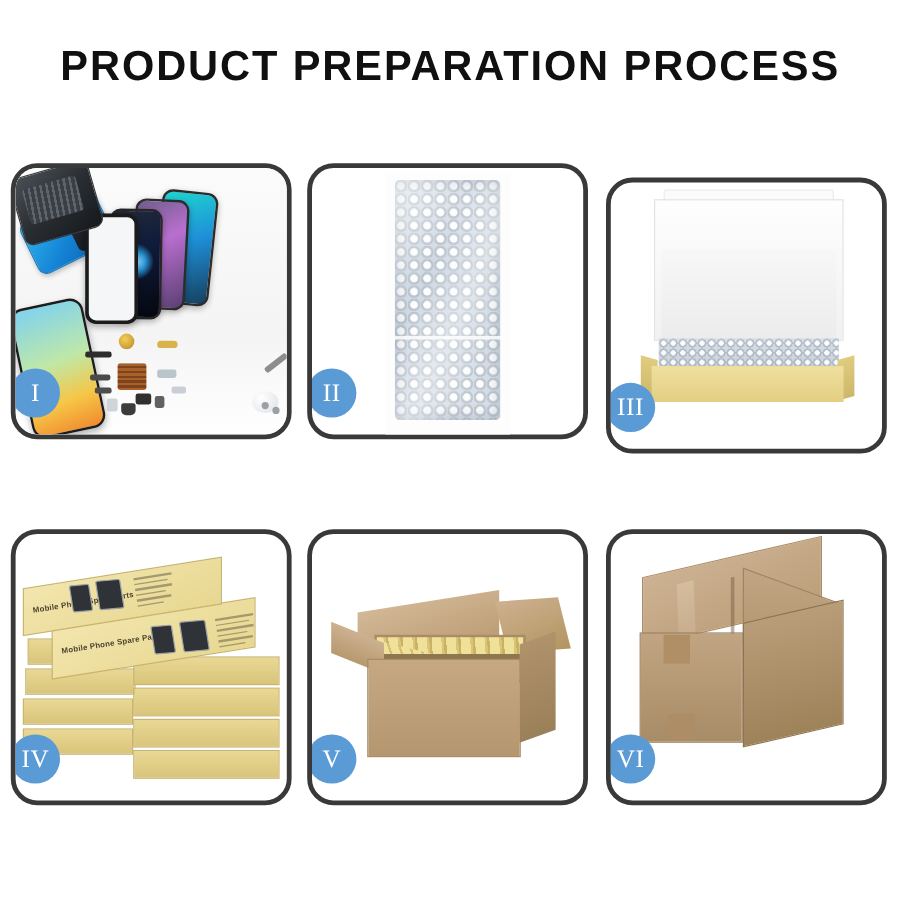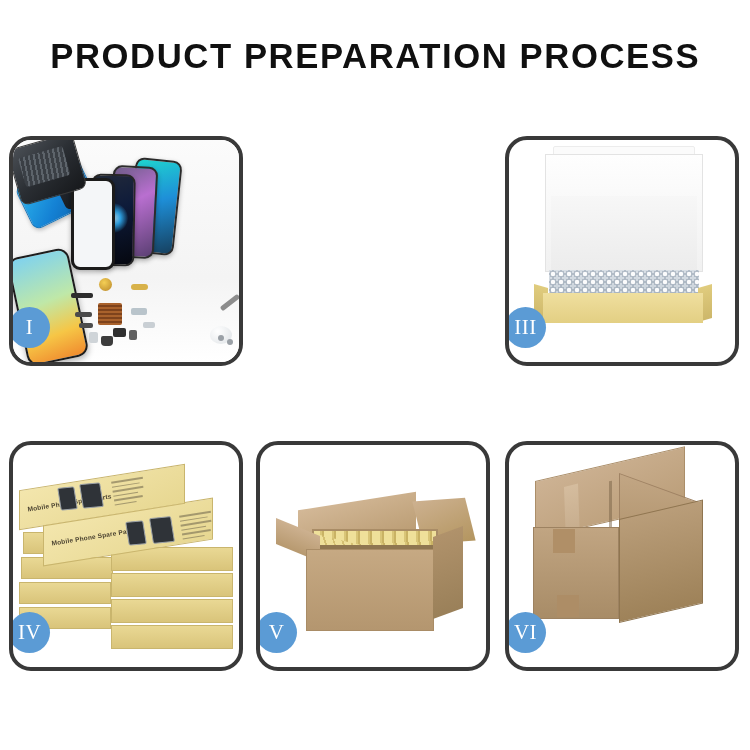--- a/index.html
+++ b/index.html
@@ -40,21 +40,21 @@
   .panel{
     position:absolute;
     width:234px; height:230px;
     border:4px solid #393939;
     border-radius:22px;
     background:#ffffff;
     overflow:hidden;
   }
   .p1{ left:0;   top:0; }
   .p2{ left:247px; top:0; }
-  .p3{ left:496px; top:0; }
+  .p3{ left:496px; top:12px; }
   .p4{ left:0;   top:305px; }
   .p5{ left:247px; top:305px; }
   .p6{ left:496px; top:305px; }
 
   .scene{ position:absolute; inset:0; overflow:hidden; }
 
   .badge{
     position:absolute;
     left:-4px; bottom:14px;
     width:41px; height:41px;
@@ -256,20 +256,29 @@
         <div class="cpart cp11"></div>
         <div class="cpart cp12"></div>
         <div class="cpart cp13"></div>
         <div class="cpart cp16"></div>
         <div class="cpart cp14"></div>
         <div class="cpart cp15"></div>
       </div>
       <div class="badge">I</div>
     </div>
 
+    <div class="panel p2">
+      <div class="scene">
+        <div class="bw-outer"></div>
+        <div class="bw"></div>
+        <div class="bw-sheen"></div>
+        <div class="bw-seam"></div>
+      </div>
+      <div class="badge">II</div>
+    </div>
 
     <div class="panel p3">
       <div class="scene">
         <div class="b3-lidtop"></div>
         <div class="b3-lid"></div>
         <div class="b3-inner"></div>
         <div class="b3-bubble"></div>
         <div class="b3-lflap"></div>
         <div class="b3-rflap"></div>
         <div class="b3-front"></div>

